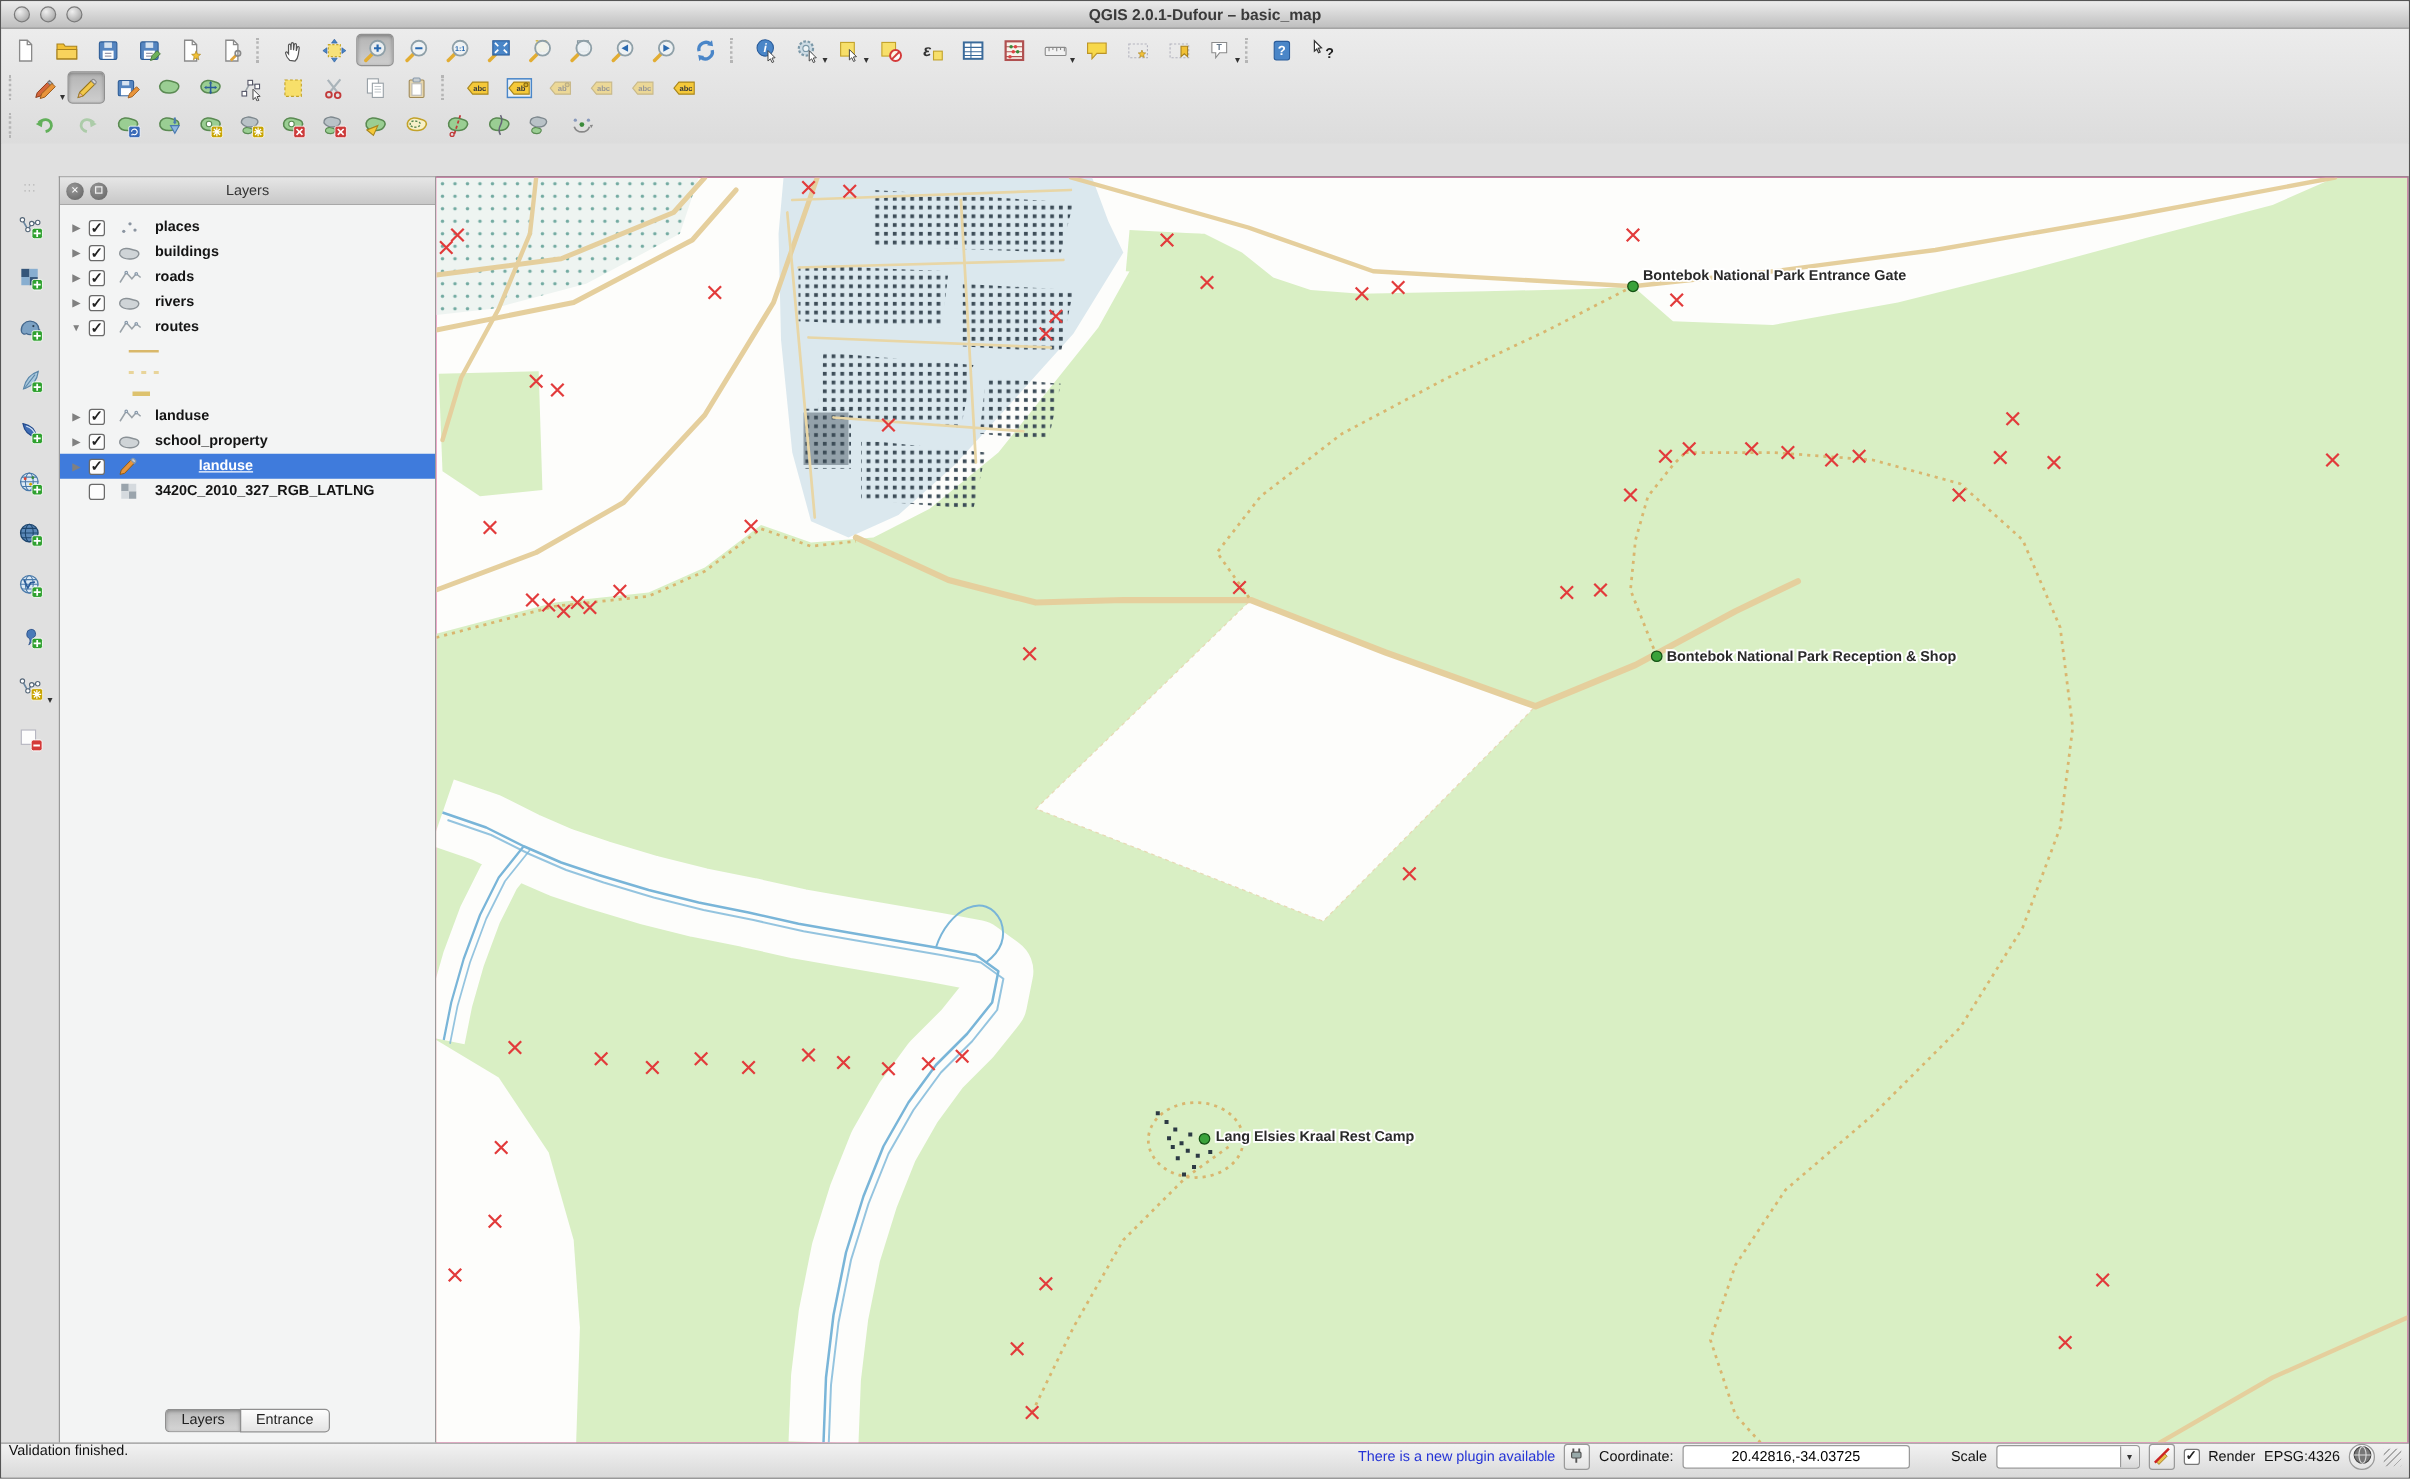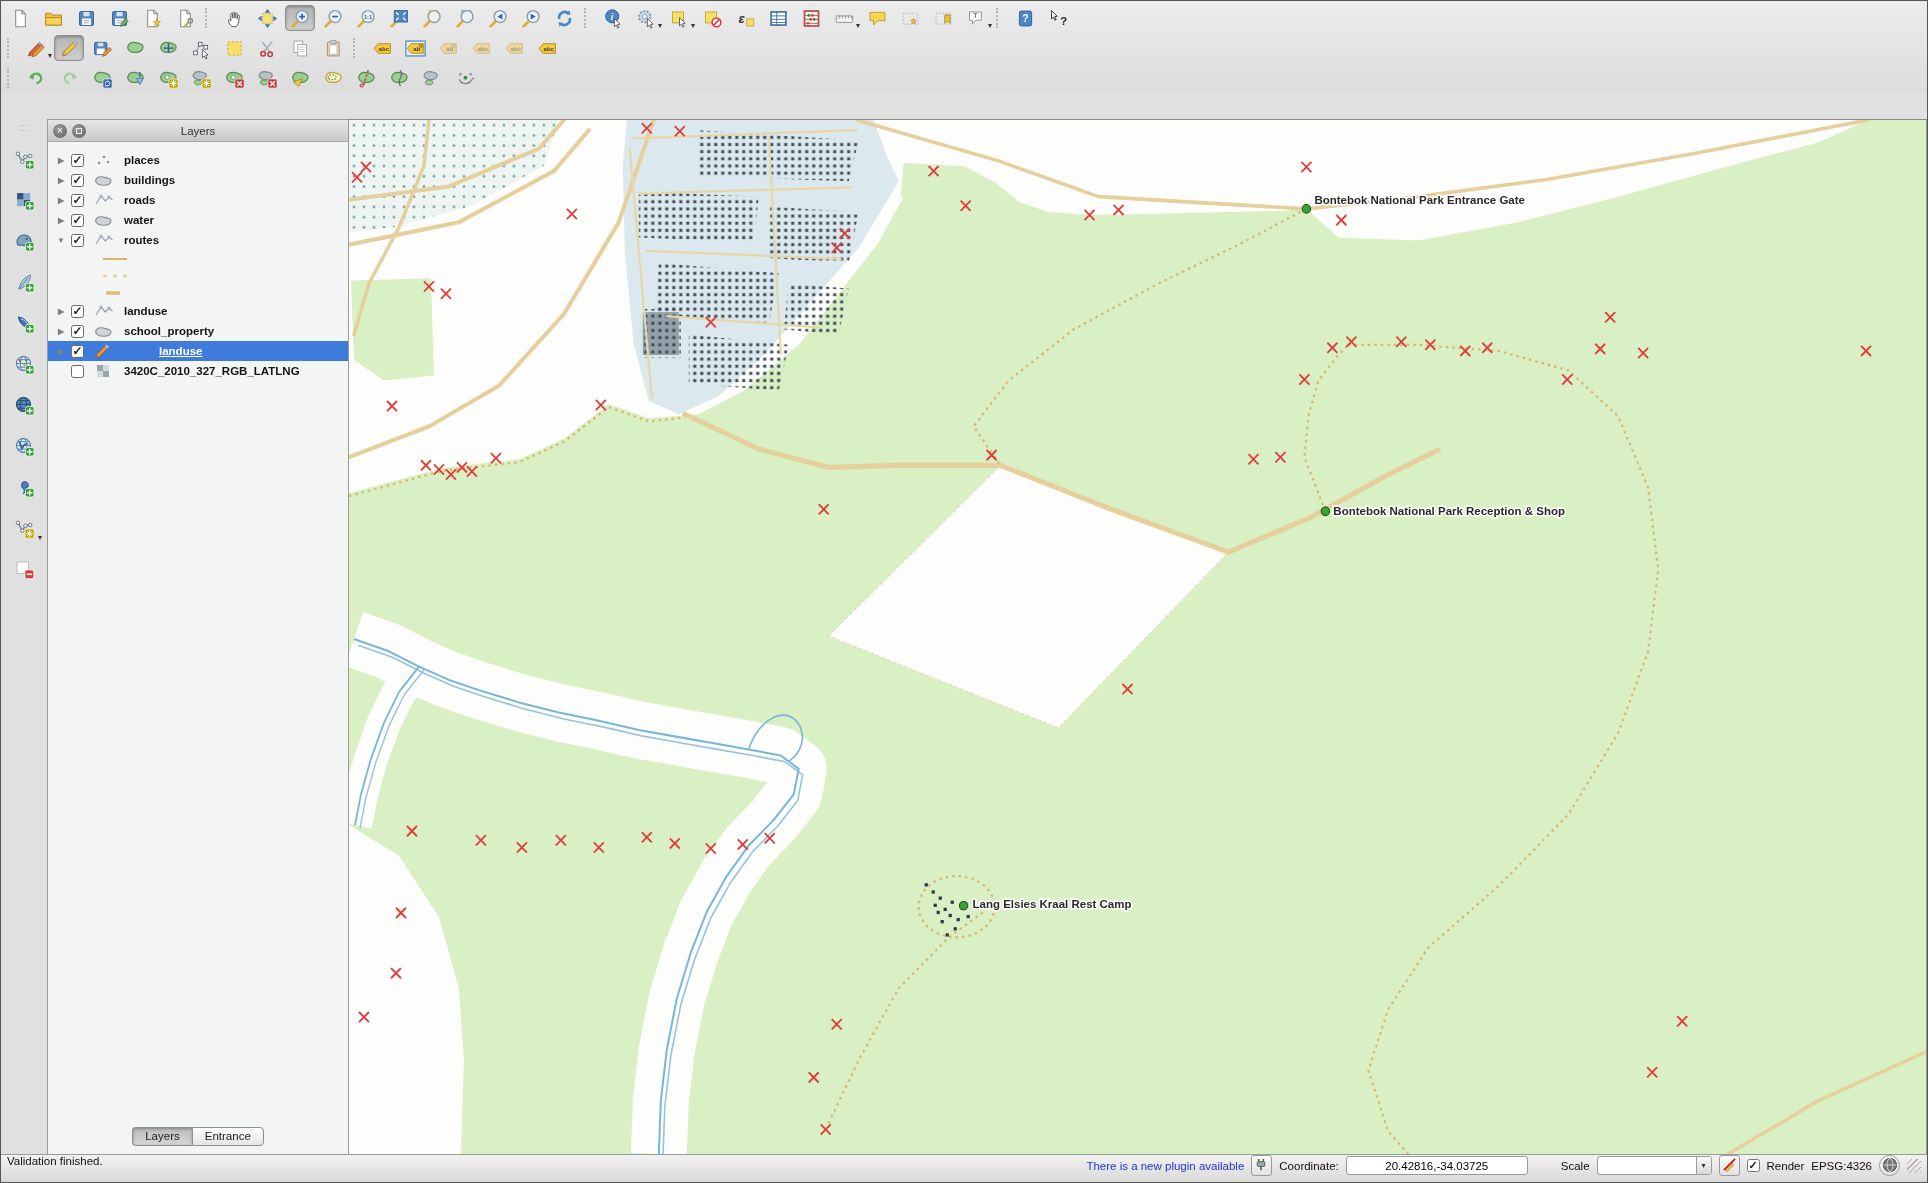--- a/index.html
+++ b/index.html
@@ -71,20 +71,28 @@
   .sb-check { width:13px; height:13px; border:1.5px solid #777; border-radius:2.5px; background:#fff;
               font-size:11px; line-height:10px; text-align:center; font-weight:bold; color:#222; }
   .grip { width:14px; height:14px; background:
           repeating-linear-gradient(135deg, transparent 0 3px, #aaa 3px 4px); }
 </style>
 </head>
 <body>
 
 <div class="app">
 
+  <div class="titlebar">
+    <div class="tl-group">
+      <span class="tl"></span>
+      <span class="tl"></span>
+      <span class="tl"></span>
+    </div>
+    <div class="title-text">QGIS 2.0.1-Dufour – basic_map</div>
+  </div>
 
   <div class="toolbars">
     <div class="tb-row" id="tb-row1">
         <div class="tb-btn">
           <span class="tb-ic">
             <svg viewBox="0 0 24 24" width="21" height="21" xmlns="http://www.w3.org/2000/svg">
               <path d="M6.5 2.5h7l4 4v15h-11z" fill="#fff" stroke="#8a8a8a" stroke-width="1.2"></path>
               <path d="M13.5 2.5v4h4" fill="none" stroke="#8a8a8a" stroke-width="1.2"></path>
             </svg>
           </span>
@@ -860,21 +868,21 @@
             <span class="lbl">roads</span>
           </div>
           <div class="layer-row">
             <span class="arrow">▶</span>
             <span class="cbx">✓</span>
             <span class="sym">
               <svg width="22" height="14" viewBox="0 0 22 14">
                 <path d="M3 9C2 5.5 5 3.5 8.5 3.8c2.8.2 4.2 1 6.5 1.4 2.3.4 3.6 2 2.8 3.8-.8 1.9-2.7 3-6 3.2-3.5.2-7.3-.7-8.8-3.2z" fill="#cfd4d7" stroke="#8a9196" stroke-width="1.1"></path>
               </svg>
             </span>
-            <span class="lbl">water</span>
+            <span class="lbl">rivers</span>
           </div>
           <div class="layer-row">
             <span class="arrow">▼</span>
             <span class="cbx">✓</span>
             <span class="sym">
               <svg width="22" height="14" viewBox="0 0 22 14">
                 <path d="M3 11L8 3l4.5 5L16 4l3.5 3" fill="none" stroke="#9aa2a8" stroke-width="1.2"></path>
                 <circle cx="8" cy="3" r="1" fill="#fff" stroke="#8899aa"></circle>
                 <circle cx="16" cy="4" r="1" fill="#fff" stroke="#8899aa"></circle>
               </svg>

